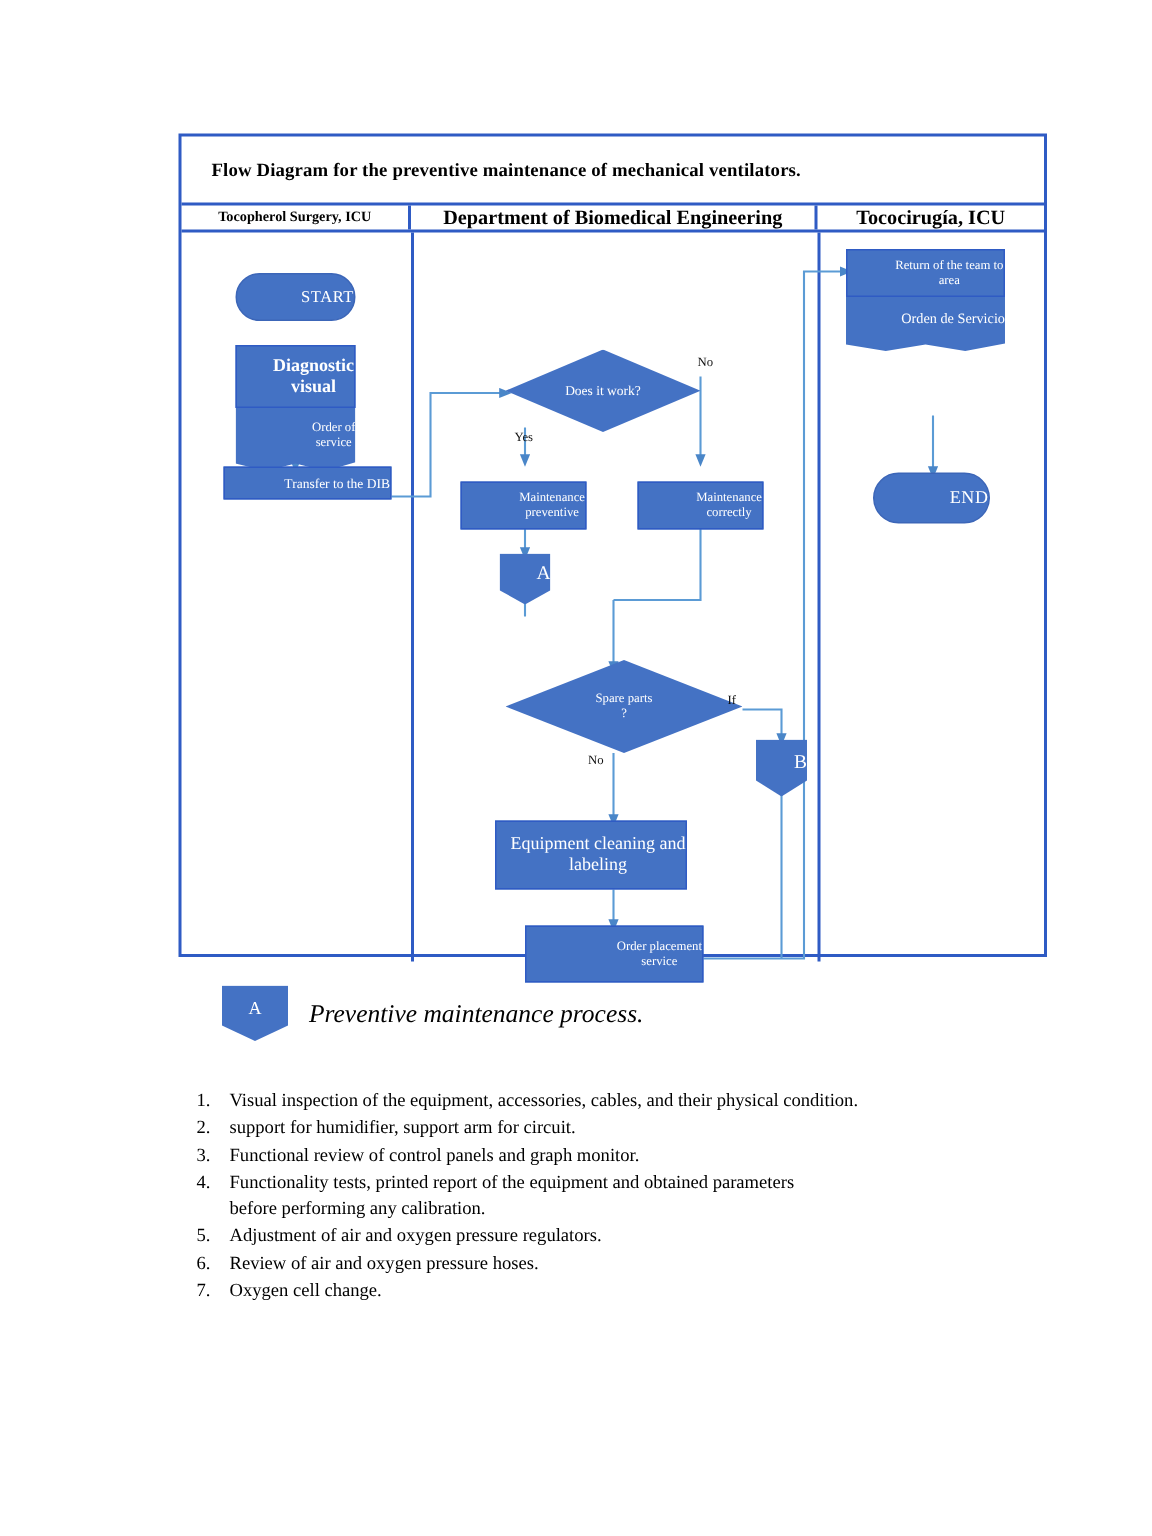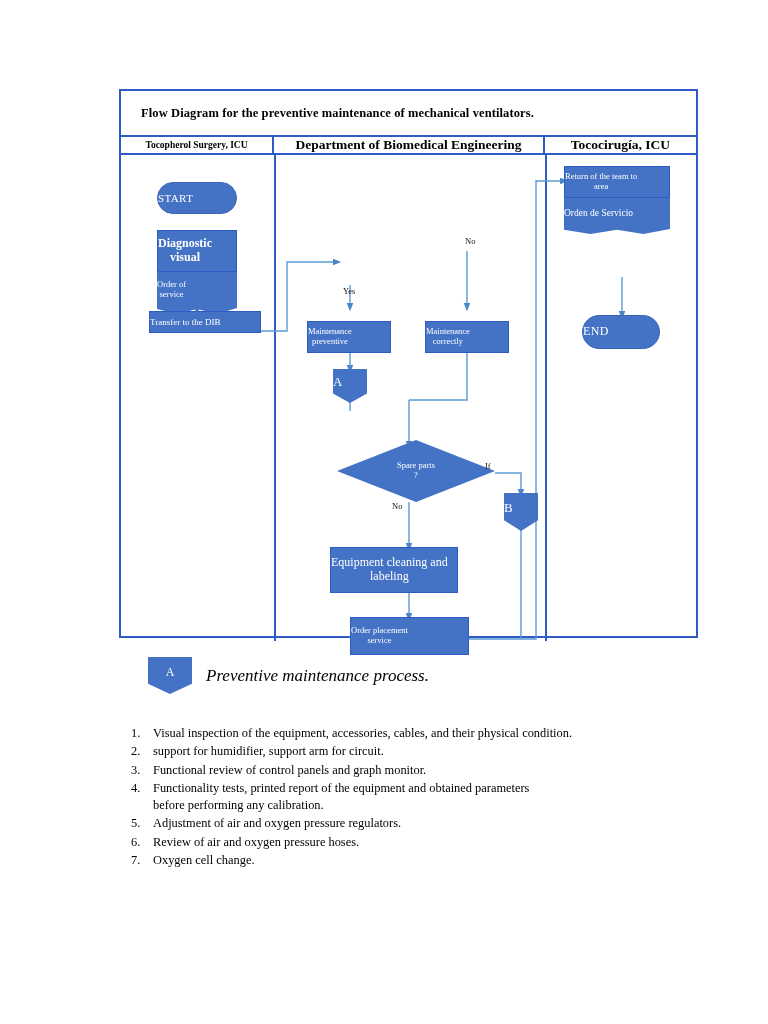--- a/index.html
+++ b/index.html
@@ -23,21 +23,21 @@
   #lanes{position:relative;height:486px;}
   .lane-div{position:absolute;top:0;bottom:0;width:0;border-left:2px solid #2f5bc4;}
   #lane-div-1{left:153px;}
   #lane-div-2{left:424px;}
 
   
   #wires{position:absolute;left:0;top:0;width:579px;height:486px;}
 
   
   .shape{position:absolute;background:#4472c4;color:#fff;display:flex;
-    align-items:center;justify-content:flex-start;text-align:center;
+    align-items:center;justify-content:flex-end;text-align:center;
     font-family:"Liberation Serif",serif;line-height:1.15;box-sizing:border-box;}
   .rect{border:1px solid #2f5bc4;}
   .term{border-radius:26px;font-size:11px;letter-spacing:.4px;border:1px solid #3c66b8;}
 
   
   .doc{clip-path:polygon(0 0,100% 0,100% 86%,75% 100%,50% 88%,25% 100%,0 88%);}
 
   
   .diamond{background:transparent;}
   .diamond .dshape{position:absolute;inset:0;background:#4472c4;
@@ -130,20 +130,24 @@
     <div class="shape rect" style="left:36px;top:75px;width:80px;height:42px;font-size:12px;font-weight:bold;">
       <span>Diagnostic<br>visual</span>
     </div>
 
     <div class="shape doc" style="left:36px;top:117px;width:80px;height:42px;font-size:8.5px;padding-bottom:6px;">
       <span>Order of<br>service</span>
     </div>
 
     <div class="shape rect" style="left:28px;top:156px;width:112px;height:22px;font-size:9px;">Transfer to the DIB</div>
 
+    <div class="shape diamond" style="left:216px;top:78px;width:130px;height:55px;font-size:9px;">
+      <div class="dshape"></div>
+      <div class="dlabel">Does it work?</div>
+    </div>
     <div class="lbl" style="left:222px;top:131px;">Yes</div>
     <div class="lbl" style="left:344px;top:81px;">No</div>
 
     <div class="shape rect" style="left:186px;top:166px;width:84px;height:32px;font-size:8.5px;">
       <span>Maintenance<br>preventive</span>
     </div>
 
     <div class="shape rect" style="left:304px;top:166px;width:84px;height:32px;font-size:8.5px;">
       <span>Maintenance<br>correctly</span>
     </div>

